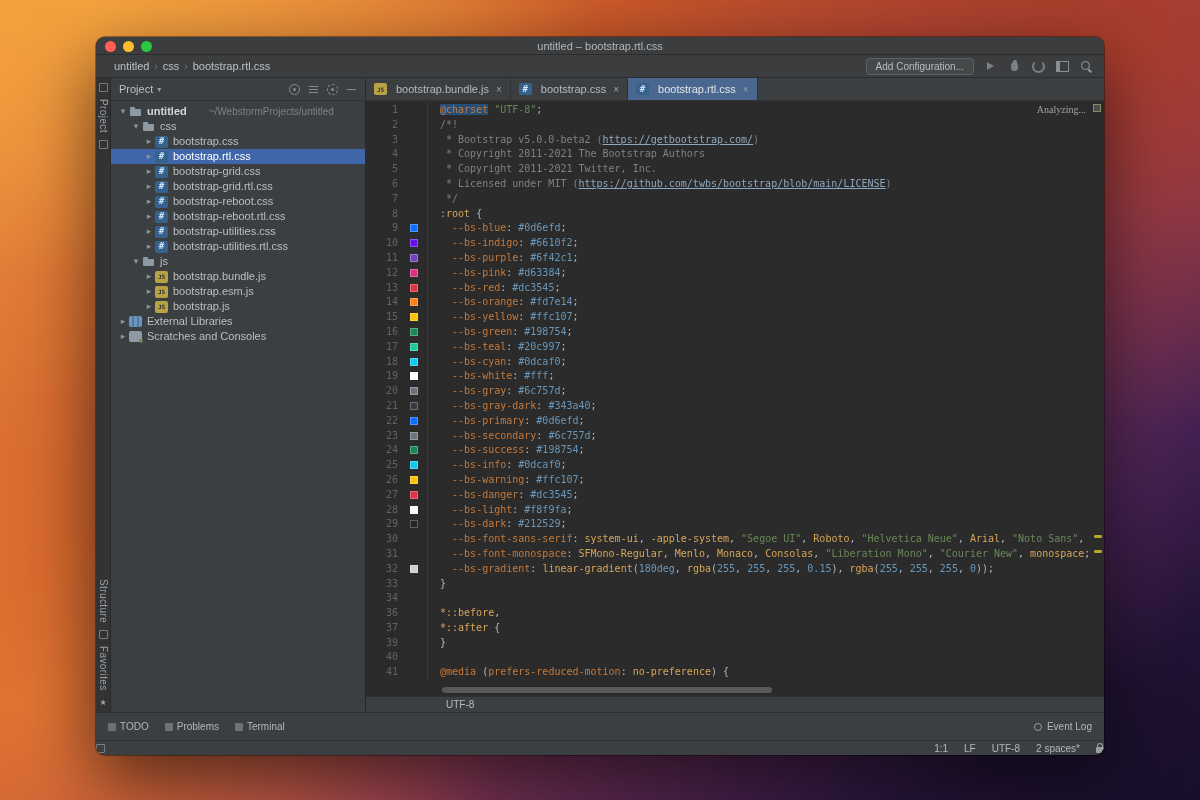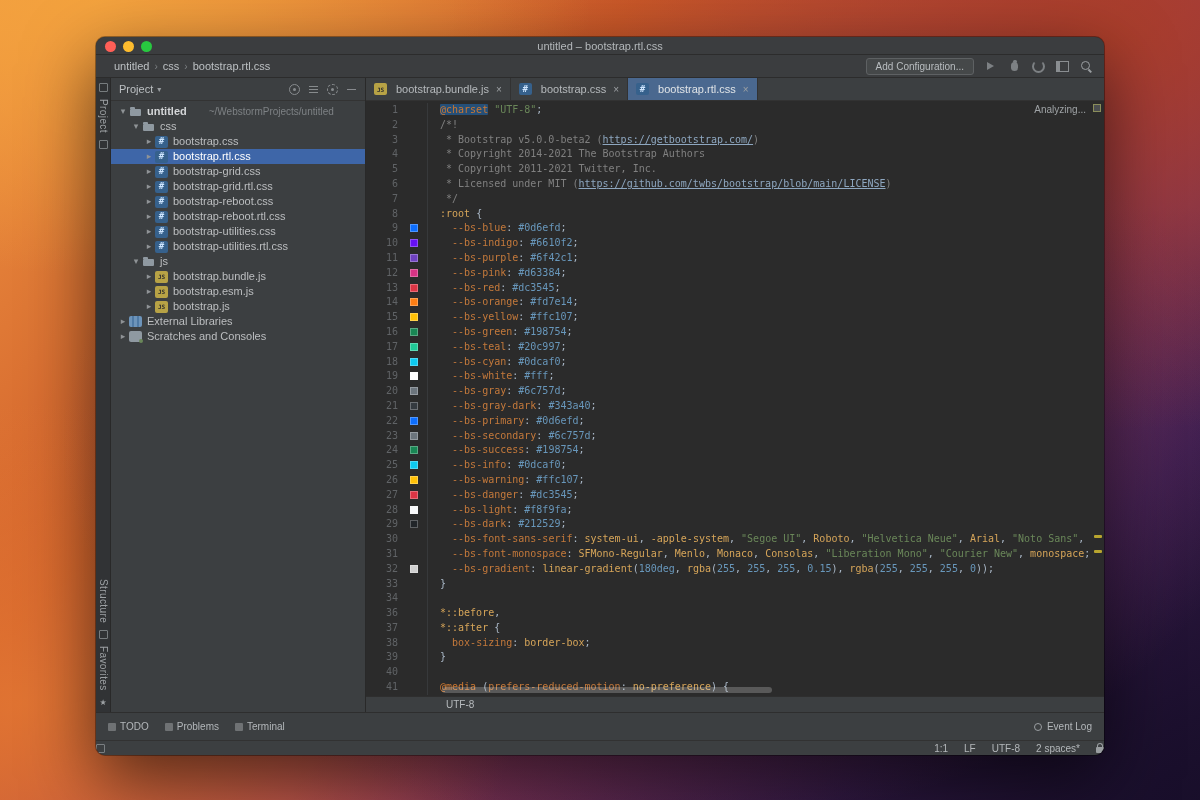--- a/index.html
+++ b/index.html
@@ -90,21 +90,21 @@
   .t-kwhl{color:#cc7832;background:#254f78;border-radius:1px}
   .t-sel{color:#d6a559}
   .t-prop{color:#c4793b}
   .t-ident{color:#d6a559}
   .t-str{color:#6a8759}
   .t-com{color:#808080}
   .t-link{color:#8ea7c0;text-decoration:underline}
   .t-hex{color:#6897bb}
   .t-num{color:#6897bb}
   .t-pl{color:#a9b7c6}
-  .analyzing{position:absolute;top:3px;right:18px;font-size:10px;color:#9fa3a6;font-family:Liberation Sans, sans-serif}
+  .analyzing{position:absolute;top:3px;right:18px;font-size:10px;color:#9fa3a6;font-family:Liberation Serif, serif}
   .right-stripe{position:absolute;top:0;right:0;bottom:0;width:13px;background:#2b2b2b}
   .insp-indicator{position:absolute;top:3px;right:3px;width:8px;height:8px;background:#4b4e50;border:1px solid #8a8d5a}
   .stripe-mark{position:absolute;right:2px;width:8px;height:3px;background:#b8a52f;border-radius:1px}
   .hscroll{position:absolute;bottom:3px;left:76px;width:330px;height:6px;background:rgba(255,255,255,.22);border-radius:3px}
   .enc-strip{flex:0 0 16px;background:#3c3f41;border-top:1px solid #2e2e2e;font-size:10px;color:#b7bbbe;display:flex;align-items:center;padding-left:80px}
   
   .tw-bar{flex:0 0 14px;background:#3c3f41;border-top:1px solid #2e2e2e;display:flex;align-items:center;font-size:10px;color:#b3b7ba;padding:8px 12px;gap:16px}
   .tw-item{display:flex;align-items:center;gap:4px;cursor:default}
   .tw-icon{width:8px;height:8px;background:#8a8e91;border-radius:1px;opacity:.65}
   .tw-right{margin-left:auto;display:flex;align-items:center;gap:5px}
@@ -288,21 +288,21 @@
                 <span class="code-text"><span class="t-com">/*!</span></span>
               </div>
               <div class="code-line">
                 <span class="ln">3</span>
                 <span class="an-col"></span>
                 <span class="code-text"><span class="t-com"> * Bootstrap v5.0.0-beta2 (</span><span class="t-link">https://getbootstrap.com/</span><span class="t-com">)</span></span>
               </div>
               <div class="code-line">
                 <span class="ln">4</span>
                 <span class="an-col"></span>
-                <span class="code-text"><span class="t-com"> * Copyright 2014-2021 The Bootstrap Authors</span></span>
+                <span class="code-text"><span class="t-com"> * Copyright 2011-2021 The Bootstrap Authors</span></span>
               </div>
               <div class="code-line">
                 <span class="ln">5</span>
                 <span class="an-col"></span>
                 <span class="code-text"><span class="t-com"> * Copyright 2011-2021 Twitter, Inc.</span></span>
               </div>
               <div class="code-line">
                 <span class="ln">6</span>
                 <span class="an-col"></span>
                 <span class="code-text"><span class="t-com"> * Licensed under MIT (</span><span class="t-link">https://github.com/twbs/bootstrap/blob/main/LICENSE</span><span class="t-com">)</span></span>
@@ -493,25 +493,20 @@
               </div>
               <div class="code-line">
                 <span class="ln">36</span>
                 <span class="an-col"></span>
                 <span class="code-text"><span class="t-sel">*::before</span><span class="t-pl">,</span></span>
               </div>
               <div class="code-line">
                 <span class="ln">37</span>
                 <span class="an-col"></span>
                 <span class="code-text"><span class="t-sel">*::after</span><span class="t-pl"> {</span></span>
-              </div>
-              <div class="code-line">
-                <span class="ln">38</span>
-                <span class="an-col"></span>
-                <span class="code-text"><span class="t-pl">  </span><span class="t-prop">box-sizing</span><span class="t-pl">: </span><span class="t-ident">border-box</span><span class="t-pl">;</span></span>
               </div>
               <div class="code-line">
                 <span class="ln">39</span>
                 <span class="an-col"></span>
                 <span class="code-text"><span class="t-pl">}</span></span>
               </div>
               <div class="code-line">
                 <span class="ln">40</span>
                 <span class="an-col"></span>
                 <span class="code-text"></span>

